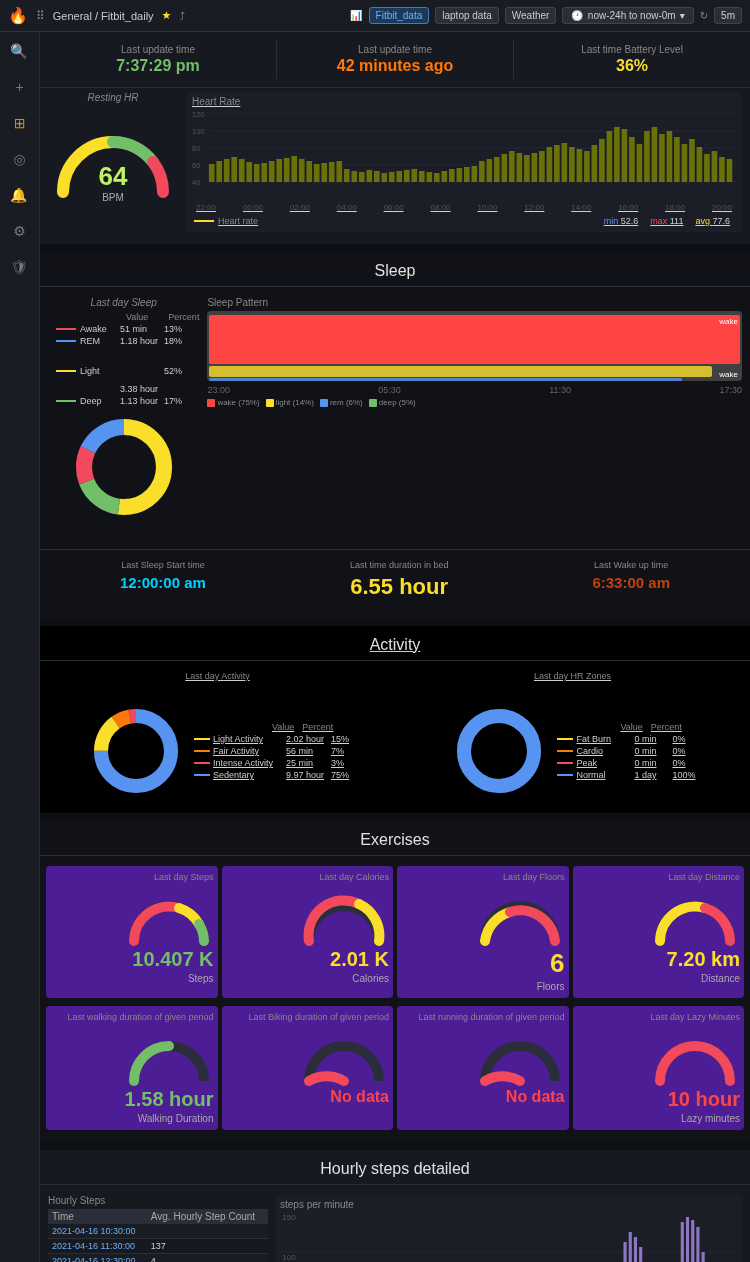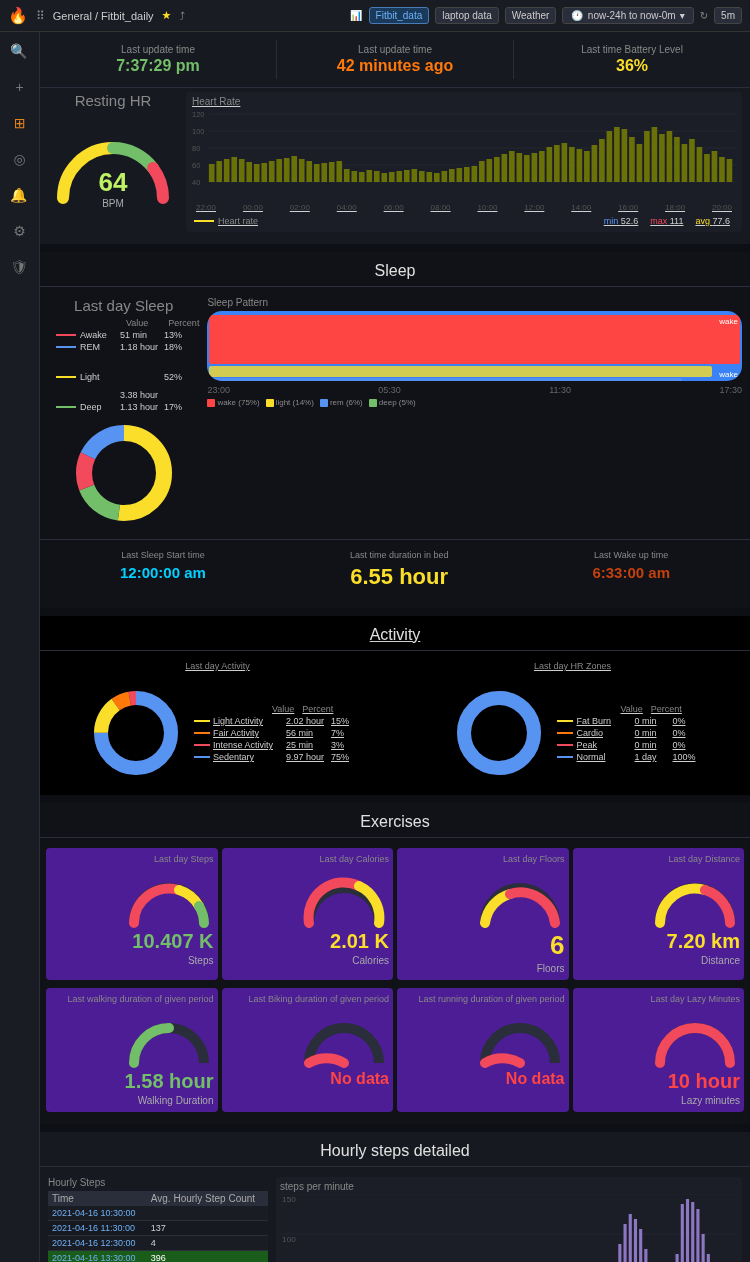--- a/index.html
+++ b/index.html
@@ -104,51 +104,51 @@
       border-bottom: 1px solid #2a2d3a;
       margin-bottom: 6px;
     }
 
     
     .heart-section { background: #171920; padding-bottom: 8px; }
     .heart-inner { display: flex; padding: 4px 8px; gap: 8px; }
 
     
     .gauge-wrap { display: flex; flex-direction: column; align-items: center; }
-    .gauge-label { font-size: 15px; color: #888; margin-bottom: 4px; }
+    .gauge-label { font-size: 10px; color: #888; margin-bottom: 4px; font-style: italic; }
 
     
     .chart-area {
       flex: 1;
       background: #1c1e27;
       border-radius: 4px;
       padding: 4px;
       position: relative;
       min-height: 140px;
       text-decoration: underline;
     }
     .chart-title { font-size: 10px; color: #888; margin-bottom: 2px; }
 
     
     .sleep-section { background: #111217; padding-bottom: 8px; }
     .sleep-inner { display: flex; padding: 4px 8px; gap: 8px; }
     .sleep-right { flex: 1; }
     .sleep-times { display: flex; justify-content: space-between; font-size: 9px; color: #666; }
-    .sleep-stats-row { display: flex; justify-content: space-around; padding: 10px 8px; border-top: 1px solid #2a2d3a; margin-top: 7px; }
+    .sleep-stats-row { display: flex; justify-content: space-around; padding: 10px 8px; border-top: 1px solid #2a2d3a; margin-top: 23px; }
     .sleep-stat { text-align: center; }
     .sleep-stat-label { font-size: 9px; color: #888; margin-bottom: 4px; }
     .sleep-stat-value { font-size: 18px; font-weight: bold; }
     .sleep-stat-value.cyan { color: #00cfff; }
     .sleep-stat-value.yellow { color: #fade2a; }
     .sleep-stat-value.orange-red { color: #ff5050; }
 
     
     .activity-section { background: #000000; padding-bottom: 8px; text-decoration: underline; }
     .activity-inner { display: flex; padding: 4px 8px; gap: 16px; }
-    .activity-half { flex: 1; display: flex; gap: 8px; align-items: center; }
+    .activity-half { flex: 1; display: flex; gap: 16px; align-items: center; }
 
     
     .exercises-section { background: #111217; padding-bottom: 8px; }
     .exercise-card {
       flex: 1; min-width: 140px;
       background: #4c1d95;
       border-radius: 4px;
       padding: 6px 4px;
       text-align: right;
     }
@@ -437,21 +437,21 @@
 
             <circle cx="55" cy="55" r="40" fill="none" stroke="#f2495c" stroke-width="16" stroke-dasharray="32.7 218.9" stroke-dashoffset="-173.3" transform="rotate(-90 55 55)"></circle>
 
             <circle cx="55" cy="55" r="40" fill="none" stroke="#5794f2" stroke-width="16" stroke-dasharray="45.2 206.4" stroke-dashoffset="-206" transform="rotate(-90 55 55)"></circle>
           </svg>
         </div>
 
         <div class="sleep-right">
           <div style="font-size:10px;color:#888;margin-bottom:3px;">Sleep Pattern</div>
 
-          <div style="position:relative;background:#3b82f6;border-radius:15px;overflow:hidden;height:70px;margin-bottom:4px;">
+          <div style="position:relative;background:#404040;border-radius:4px;overflow:hidden;height:70px;margin-bottom:4px;">
             <div style="background:#ff4444;height:70%;margin:4px 2px 0;border-radius:2px;display:flex;align-items:center;padding:2px 4px;">
               <span style="color:#fff;font-size:8px;position:absolute;right:4px;top:6px;">wake</span>
             </div>
             <div style="background:#fade2a;height:15%;margin:2px 30px 0 2px;border-radius:2px;opacity:0.8;"></div>
             <div style="background:#5794f2;height:8%;margin:1px 60px 0 2px;border-radius:2px;opacity:0.8;"></div>
             <div style="position:absolute;bottom:2px;right:4px;color:#fff;font-size:8px;">wake</div>
           </div>
           <div class="sleep-times">
             <span>23:00</span>
             <span>05:30</span>

